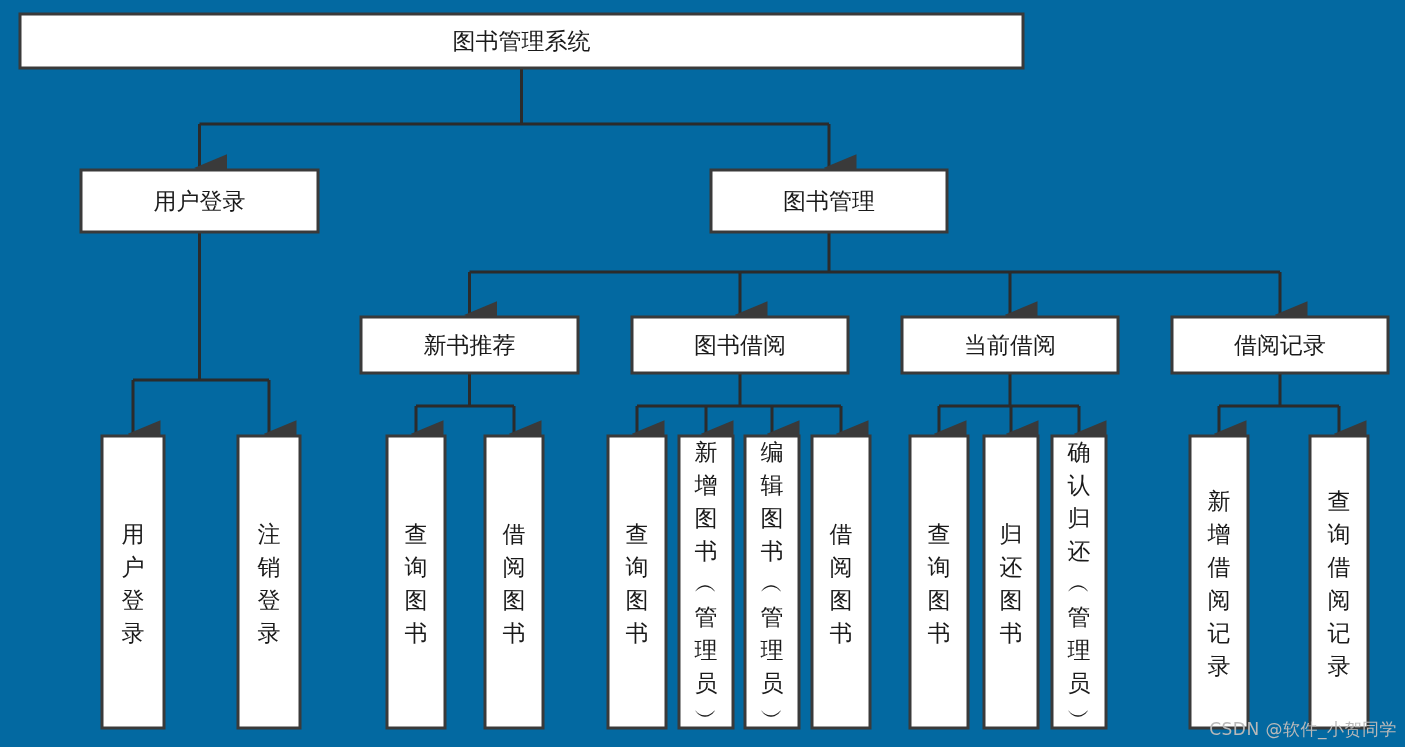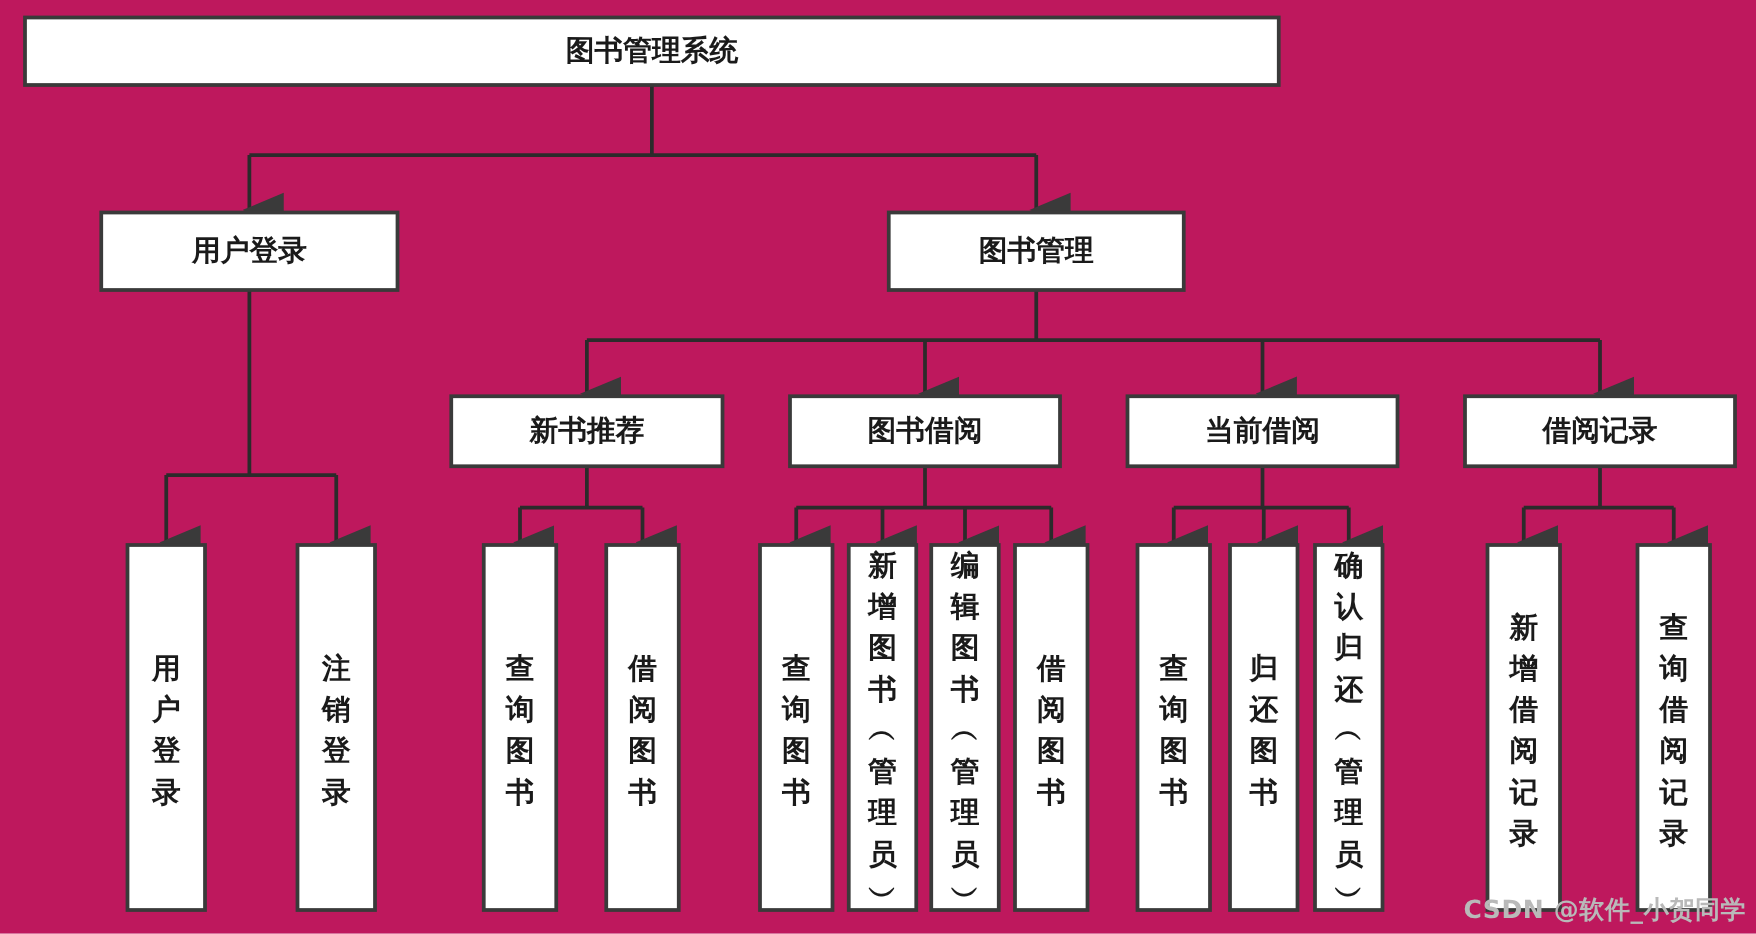--- a/index.html
+++ b/index.html
@@ -11,22 +11,21 @@
   body {
     width: 1405px;
     height: 747px;
     font-family: "DejaVu Sans", "Liberation Sans", sans-serif;
     overflow: hidden;
   }
   #diagram-root {
     position: relative;
     width: 1405px;
     height: 747px;
-    background: #be185d;
-    font-weight: bold;
+    background: #0369a1;
   }
   svg#flowchart {
     display: block;
     width: 1405px;
     height: 747px;
   }
   .node-box {
     fill: #ffffff;
     stroke: #3a3a3a;
     stroke-width: 3;
@@ -53,21 +52,21 @@
   }
   .arrow-head {
     fill: #3a3a3a;
     stroke: none;
   }
   .watermark {
     position: absolute;
     right: 8px;
     bottom: 6px;
     font-family: "DejaVu Sans", "Liberation Sans", sans-serif;
-    font-size: 20px;
+    font-size: 17px;
     color: #b9b9b9;
     white-space: nowrap;
     letter-spacing: 0.5px;
     pointer-events: none;
   }
 </style>
 </head>
 <body>
 
 <div id="diagram-root">

